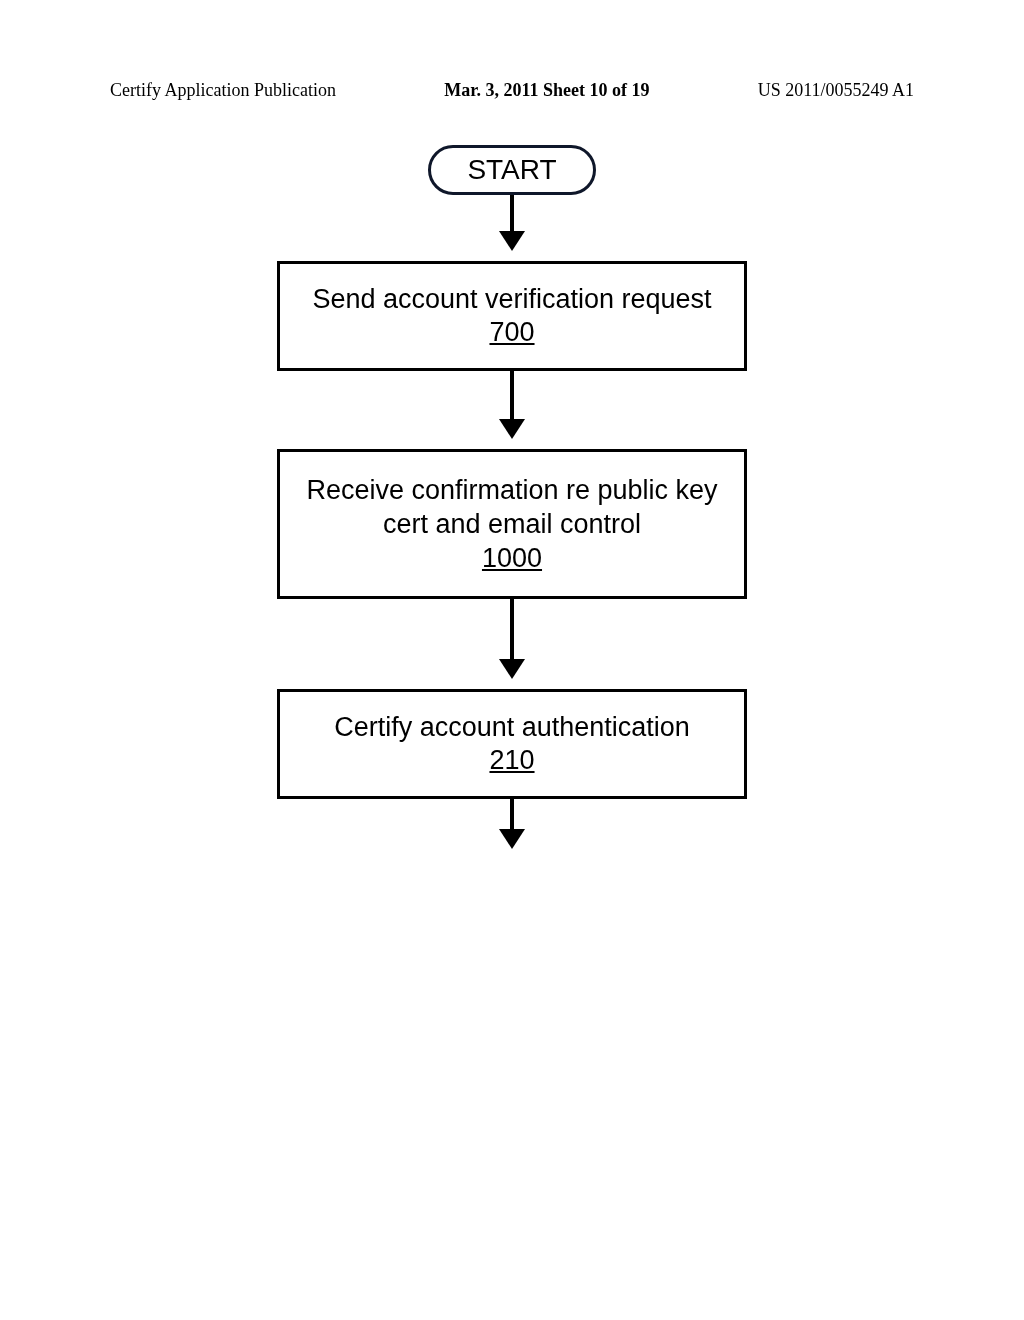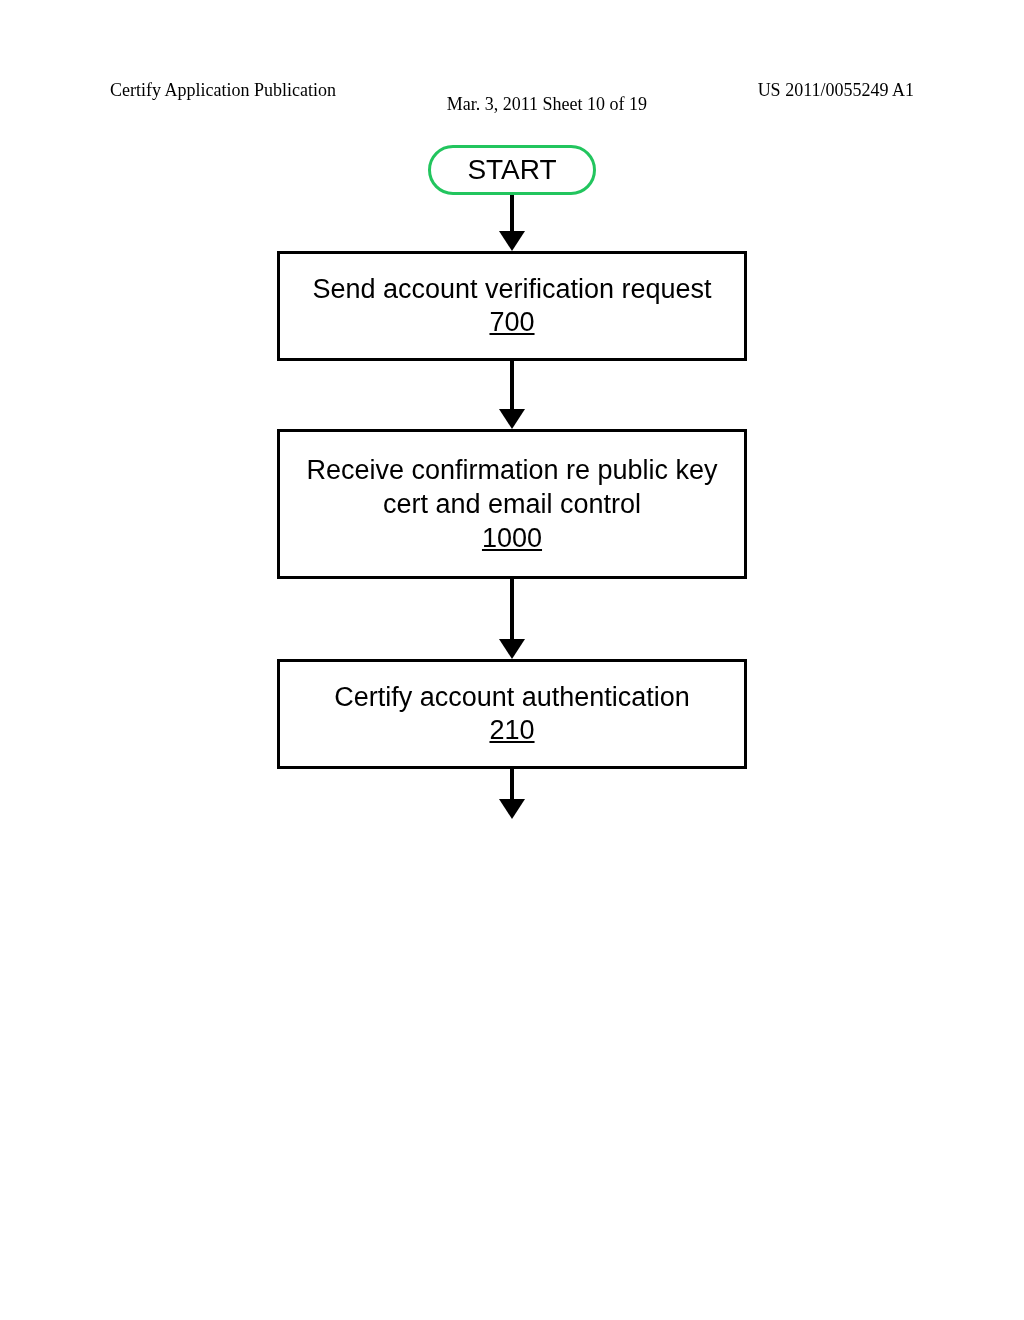--- a/index.html
+++ b/index.html
@@ -21,35 +21,35 @@
     position: absolute;
     top: 80px;
     left: 110px;
     right: 110px;
     display: flex;
     justify-content: space-between;
     font-size: 18px;
     font-family: "Times New Roman", Times, serif;
   }
   .header .left { font-weight: normal; }
-  .header .center { font-weight: normal; margin-top: 14px; }
+  .header .center { font-weight: bold; }
   .header .right { font-weight: normal; }
 
   .flow {
     position: absolute;
     top: 145px;
     left: 50%;
     transform: translateX(-50%);
     display: flex;
     flex-direction: column;
     align-items: center;
   }
 
   .terminator {
-    border: 3px solid #22c55e;
+    border: 3px solid #0f172a;
     border-radius: 30px;
     padding: 6px 36px;
     font-size: 28px;
     font-family: Arial, Helvetica, sans-serif;
     text-align: center;
     background: #fff;
   }
 
   .process {
     border: 3px solid #000;
@@ -58,20 +58,21 @@
     display: flex;
     flex-direction: column;
     align-items: center;
     justify-content: center;
     font-size: 27px;
     font-family: Arial, Helvetica, sans-serif;
     text-align: center;
     padding: 18px 10px;
     box-sizing: border-box;
     background: #fff;
+    margin-top: 10px;
   }
   .process .ref {
     text-decoration: underline;
     margin-top: 2px;
   }
   .multiline { line-height: 1.25; text-align: center; }
 
   .arrow {
     display: flex;
     flex-direction: column;

